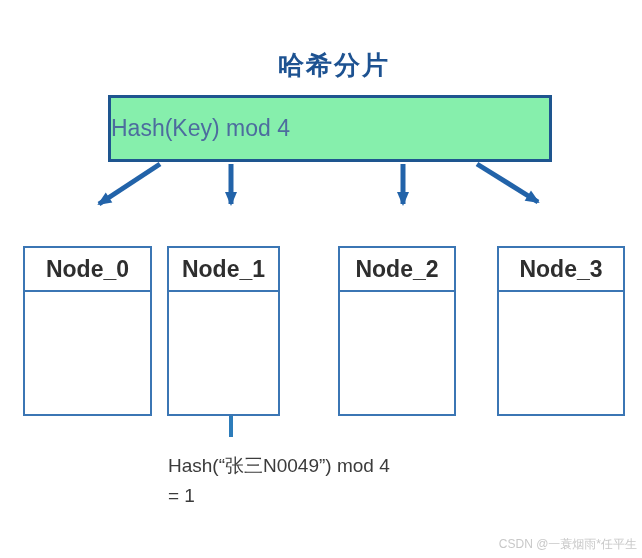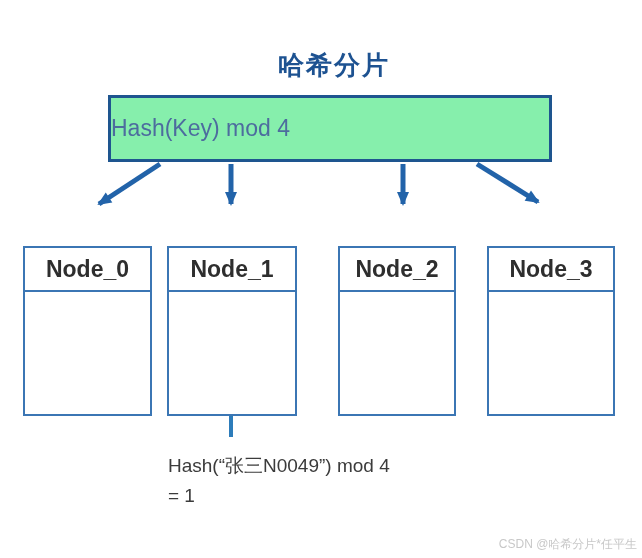--- a/index.html
+++ b/index.html
@@ -127,35 +127,35 @@
     <line x1="403" y1="164" x2="403" y2="204" stroke="#2263a9" stroke-width="5" marker-end="url(#headDark)"></line>
     <line x1="477" y1="164" x2="538" y2="202" stroke="#2263a9" stroke-width="5" marker-end="url(#headDark)"></line>
     <line x1="231" y1="437" x2="231" y2="396" stroke="#2d7cba" stroke-width="4" marker-end="url(#headLight)"></line>
   </svg>
 
   <div class="node" style="left:23px;width:129px">
     <div class="node-header">Node_0</div>
     <div class="node-body"></div>
   </div>
 
-  <div class="node" style="left:167px;width:130px">
+  <div class="node" style="left:167px;width:113px">
     <div class="node-header">Node_1</div>
     <div class="node-body"></div>
   </div>
 
   <div class="node" style="left:338px;width:118px">
     <div class="node-header">Node_2</div>
     <div class="node-body"></div>
   </div>
 
-  <div class="node" style="left:487px;width:128px">
+  <div class="node" style="left:497px;width:128px">
     <div class="node-header">Node_3</div>
     <div class="node-body"></div>
   </div>
 
   <div class="annotation">
     <div>Hash(“张三N0049”) mod 4</div>
     <div>= 1</div>
   </div>
 
-  <div class="watermark">CSDN @哈希分片*任平生</div>
+  <div class="watermark">CSDN @一蓑烟雨*任平生</div>
 
 </div>
 
 </body></html>

